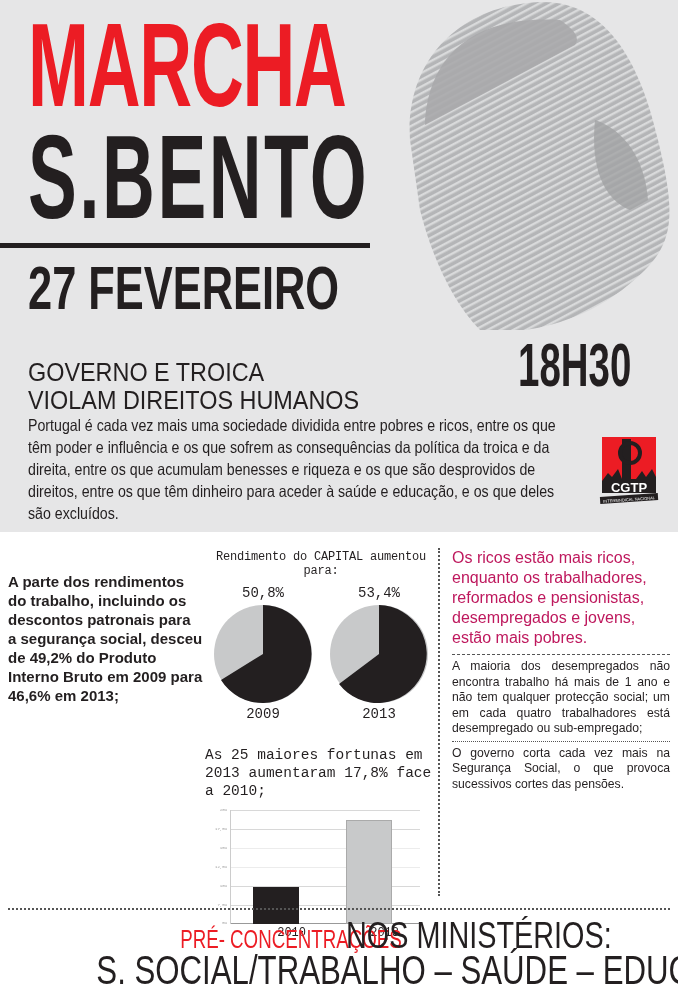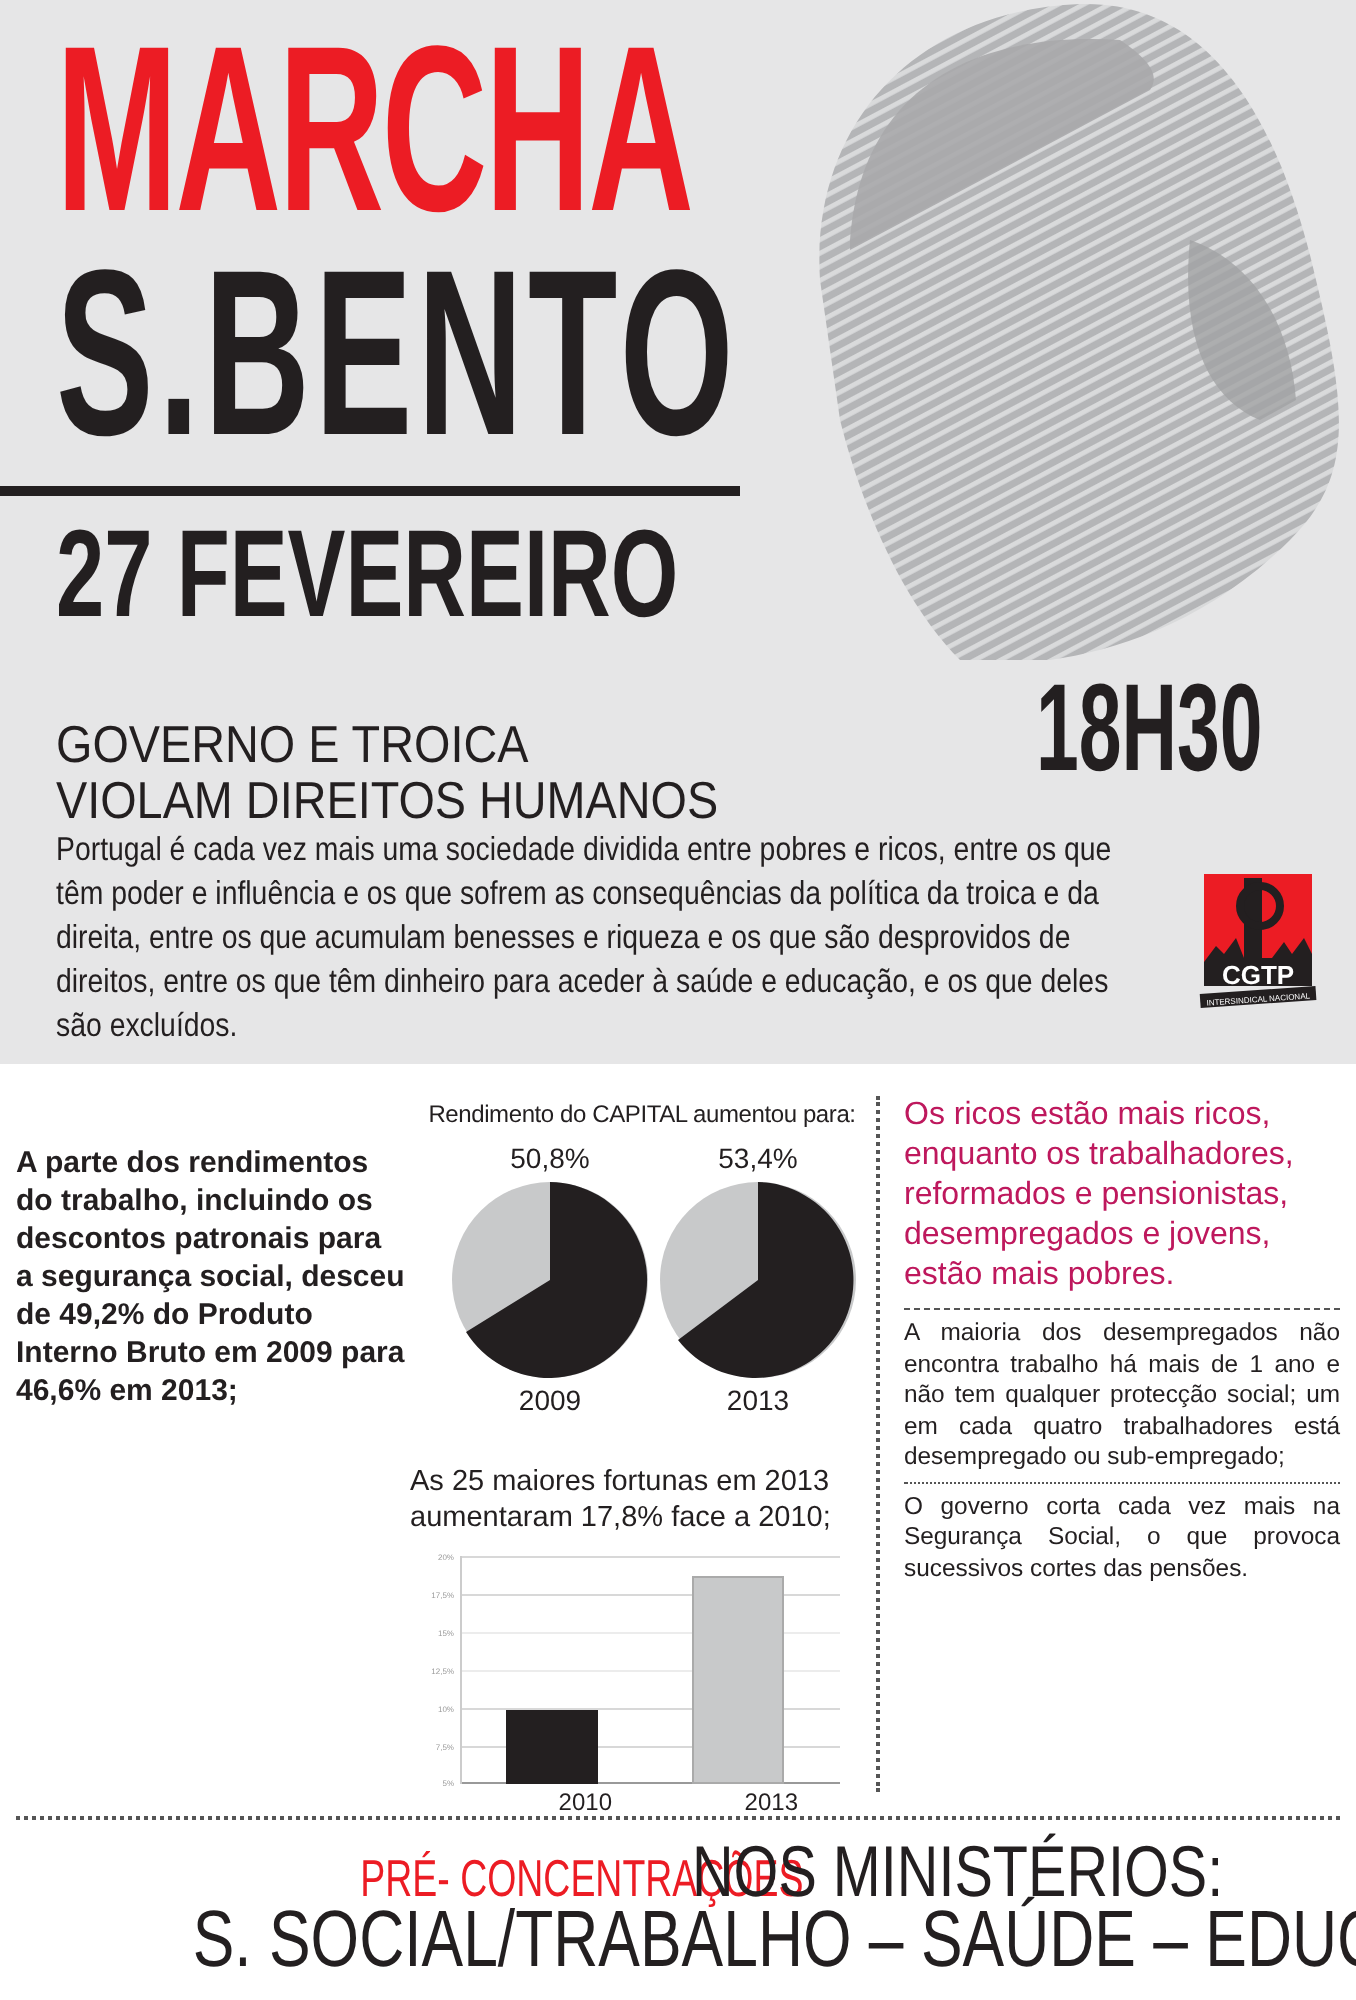--- a/index.html
+++ b/index.html
@@ -14,21 +14,21 @@
   .date { position: absolute; left: 28px; top: 255px; font-weight: bold; font-size: 62px; line-height: 66px; transform: scaleX(0.7); transform-origin: left top; white-space: nowrap; }
   .time { position: absolute; left: 518px; top: 333px; font-weight: bold; font-size: 62px; line-height: 64px; transform: scaleX(0.62); transform-origin: left top; white-space: nowrap; }
   .subhead { position: absolute; left: 28px; top: 358px; font-size: 26px; line-height: 28px; transform: scaleX(0.9); transform-origin: left top; white-space: nowrap; }
   .intro { position: absolute; left: 28px; top: 414px; width: 540px; font-size: 16.5px; line-height: 22px; transform: scaleX(0.86); transform-origin: left top; width: 630px; }
   .logo { position: absolute; left: 596px; top: 437px; width: 66px; height: 72px; }
 
   .col-left { position: absolute; left: 8px; top: 550px; width: 195px; font-size: 15px; line-height: 19px; }
   .red { color: #ec1c24; }
   .col-left .p2 { margin-top: 22px; font-weight: bold; }
 
-  .col-mid { position: absolute; left: 205px; top: 550px; width: 232px; }
+  .col-mid { position: absolute; left: 205px; top: 550px; width: 232px; font-family: Liberation Mono, monospace; }
   .pie-title { font-size: 12px; text-align: center; letter-spacing: -0.2px; }
   .pies { position: relative; height: 140px; }
   .pie { position: absolute; width: 100px; text-align: center; font-size: 14px; }
   .pie .pct { display: block; line-height: 18px; }
   .pie svg { display: block; margin: 2px auto 2px; }
   .pie .yr { display: block; line-height: 16px; }
   .bar-caption { font-size: 14.5px; line-height: 18px; margin-top: 2px; }
 
   .bar-chart { position: relative; width: 232px; height: 130px; margin-top: 6px; }
   .bar-chart .axis-lbl { position: absolute; left: 0; width: 22px; text-align: right; font-size: 4px; color: #999; }
@@ -88,21 +88,21 @@
   </svg>
 </div>
 
 <div class="col-left">
   <p class="p2">A parte dos rendimentos do trabalho, incluindo os descontos patronais para a segurança social, desceu de 49,2% do Produto Interno Bruto em 2009 para 46,6% em 2013;</p>
 </div>
 
 <div class="col-mid">
   <div class="pie-title">Rendimento do CAPITAL aumentou para:</div>
   <div class="pies">
-    <div class="pie" style="left:20px; top:6px;">
+    <div class="pie" style="left:8px; top:6px;">
       <span class="pct">50,8%</span>
       <svg width="100" height="100" viewBox="0 0 100 100">
         <circle cx="50" cy="50" r="49" fill="#c8c9ca"></circle>
         <path d="M50,50 L50,1 A49,49 0 1,1 8,76 Z" fill="#231f20"></path>
       </svg>
       <span class="yr">2009</span>
     </div>
     <div class="pie" style="left:124px; top:6px;">
       <span class="pct">53,4%</span>
       <svg width="100" height="100" viewBox="0 0 100 100">

